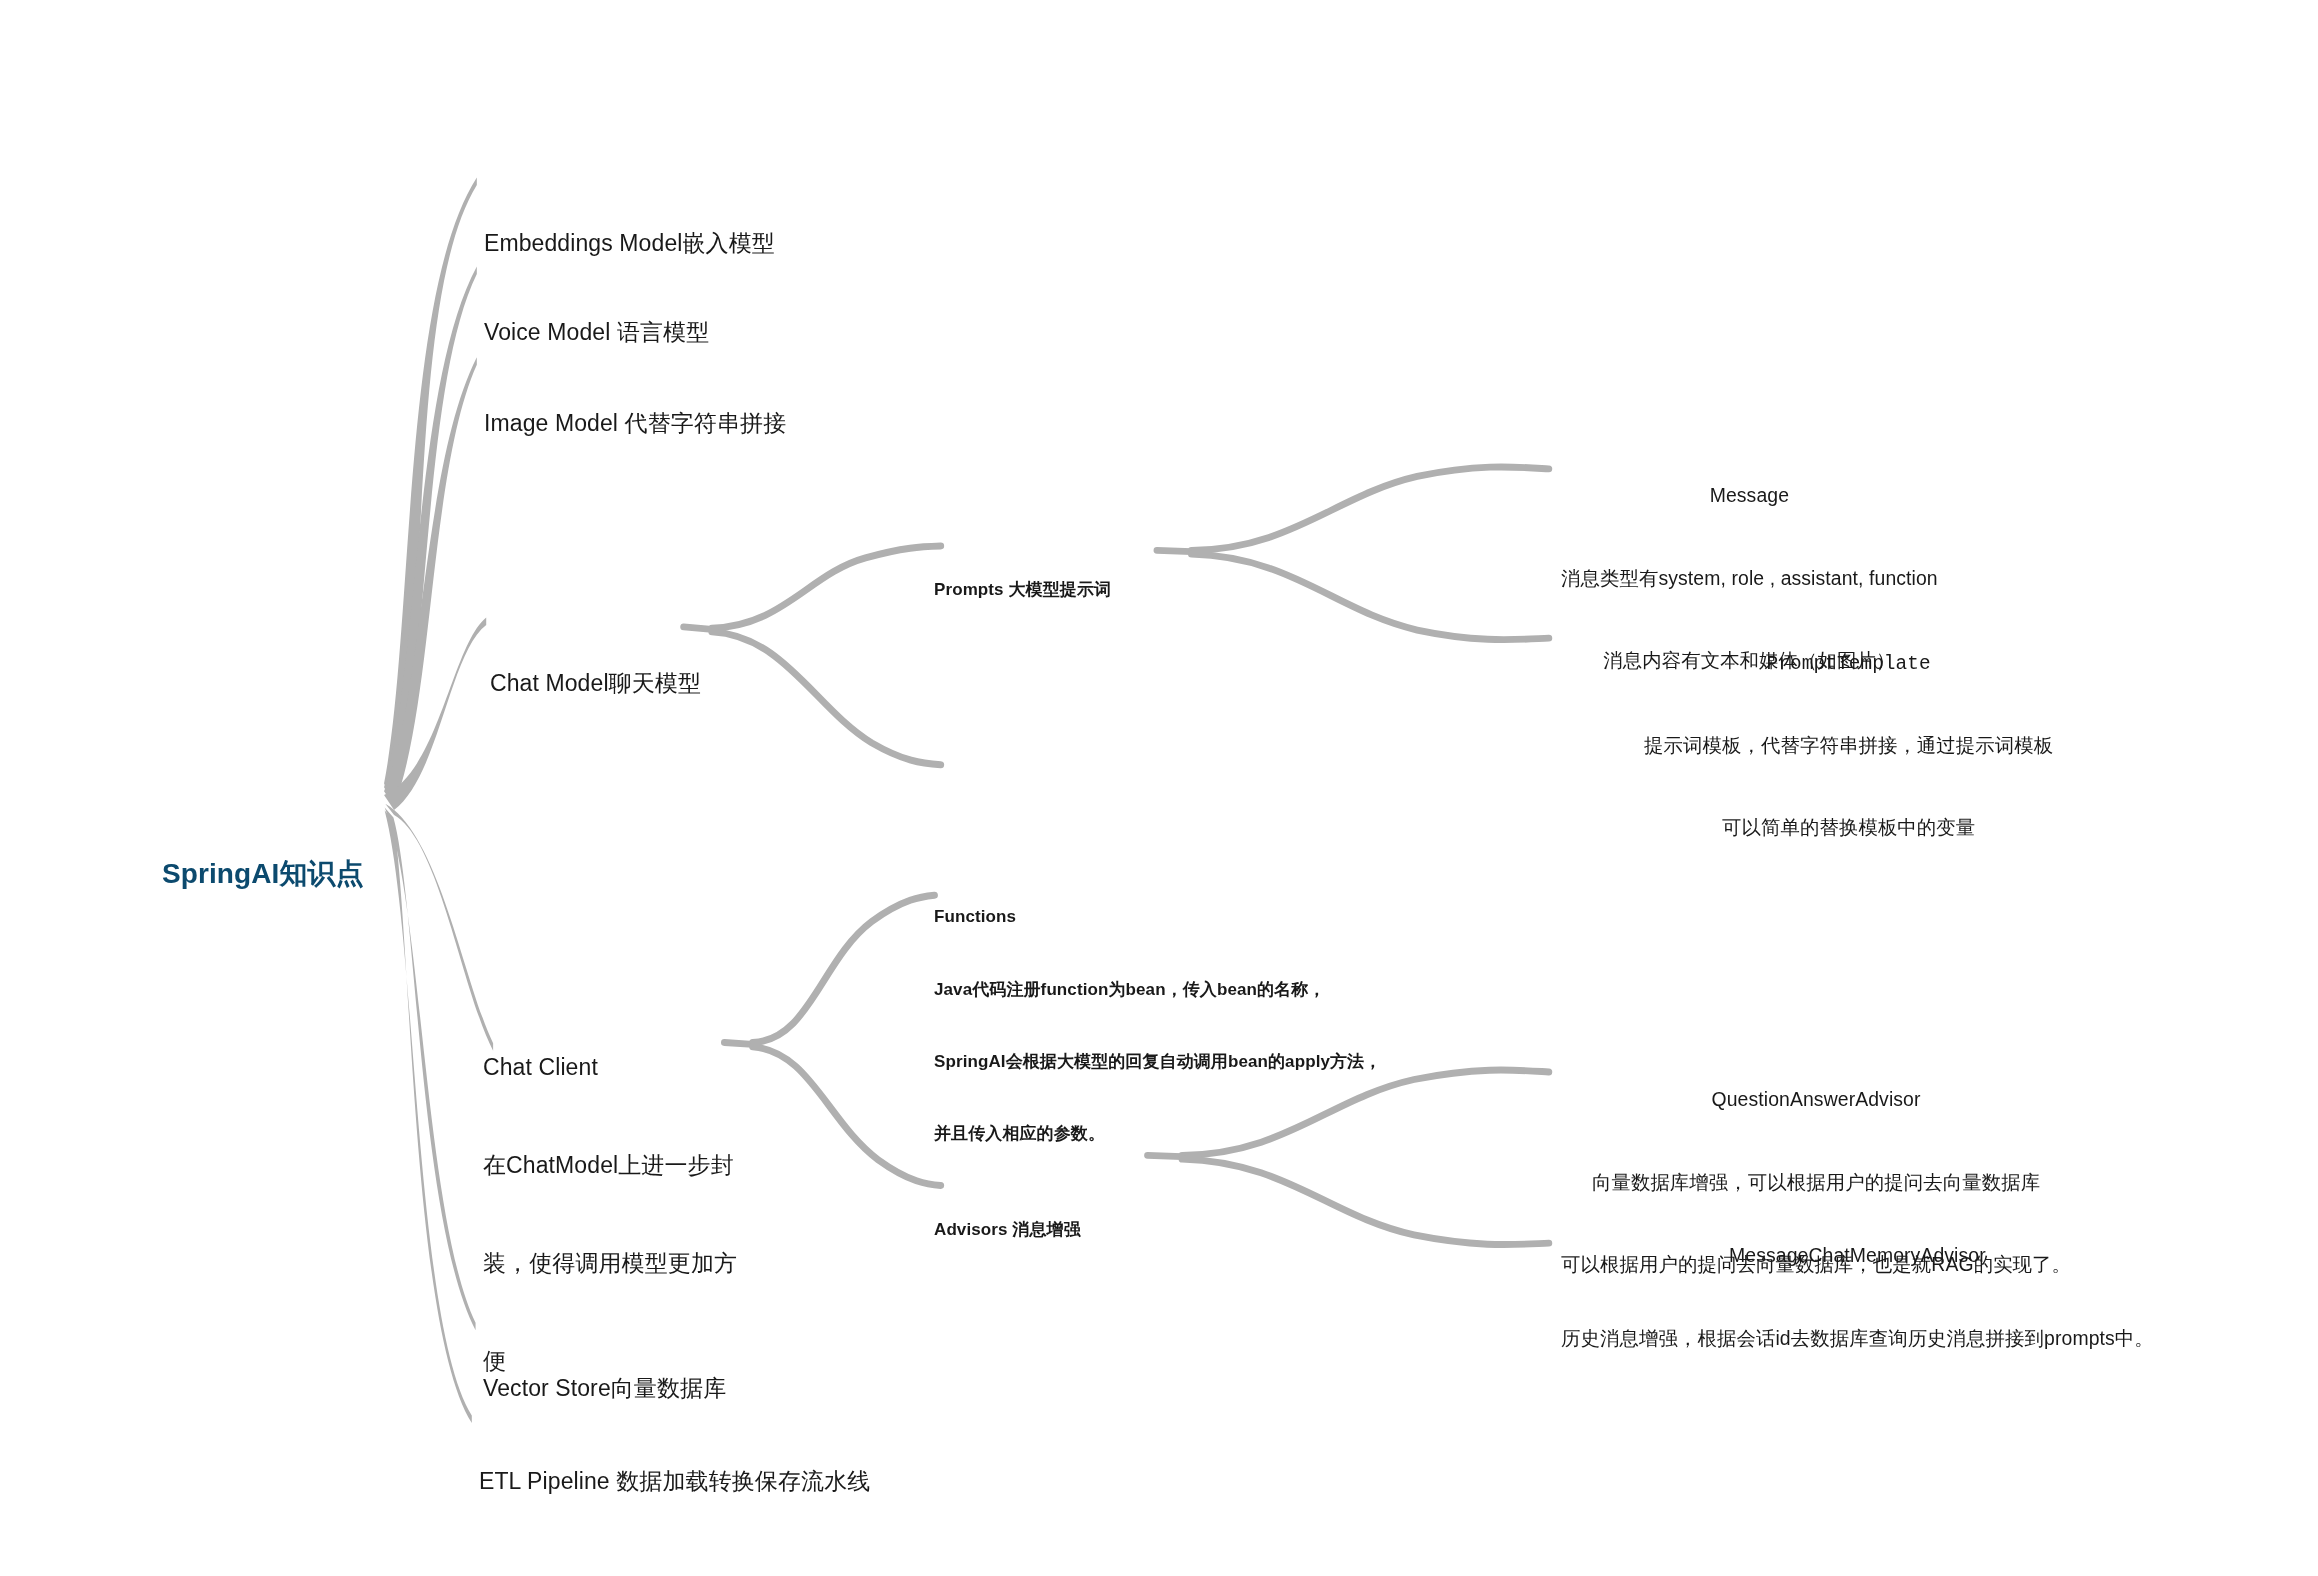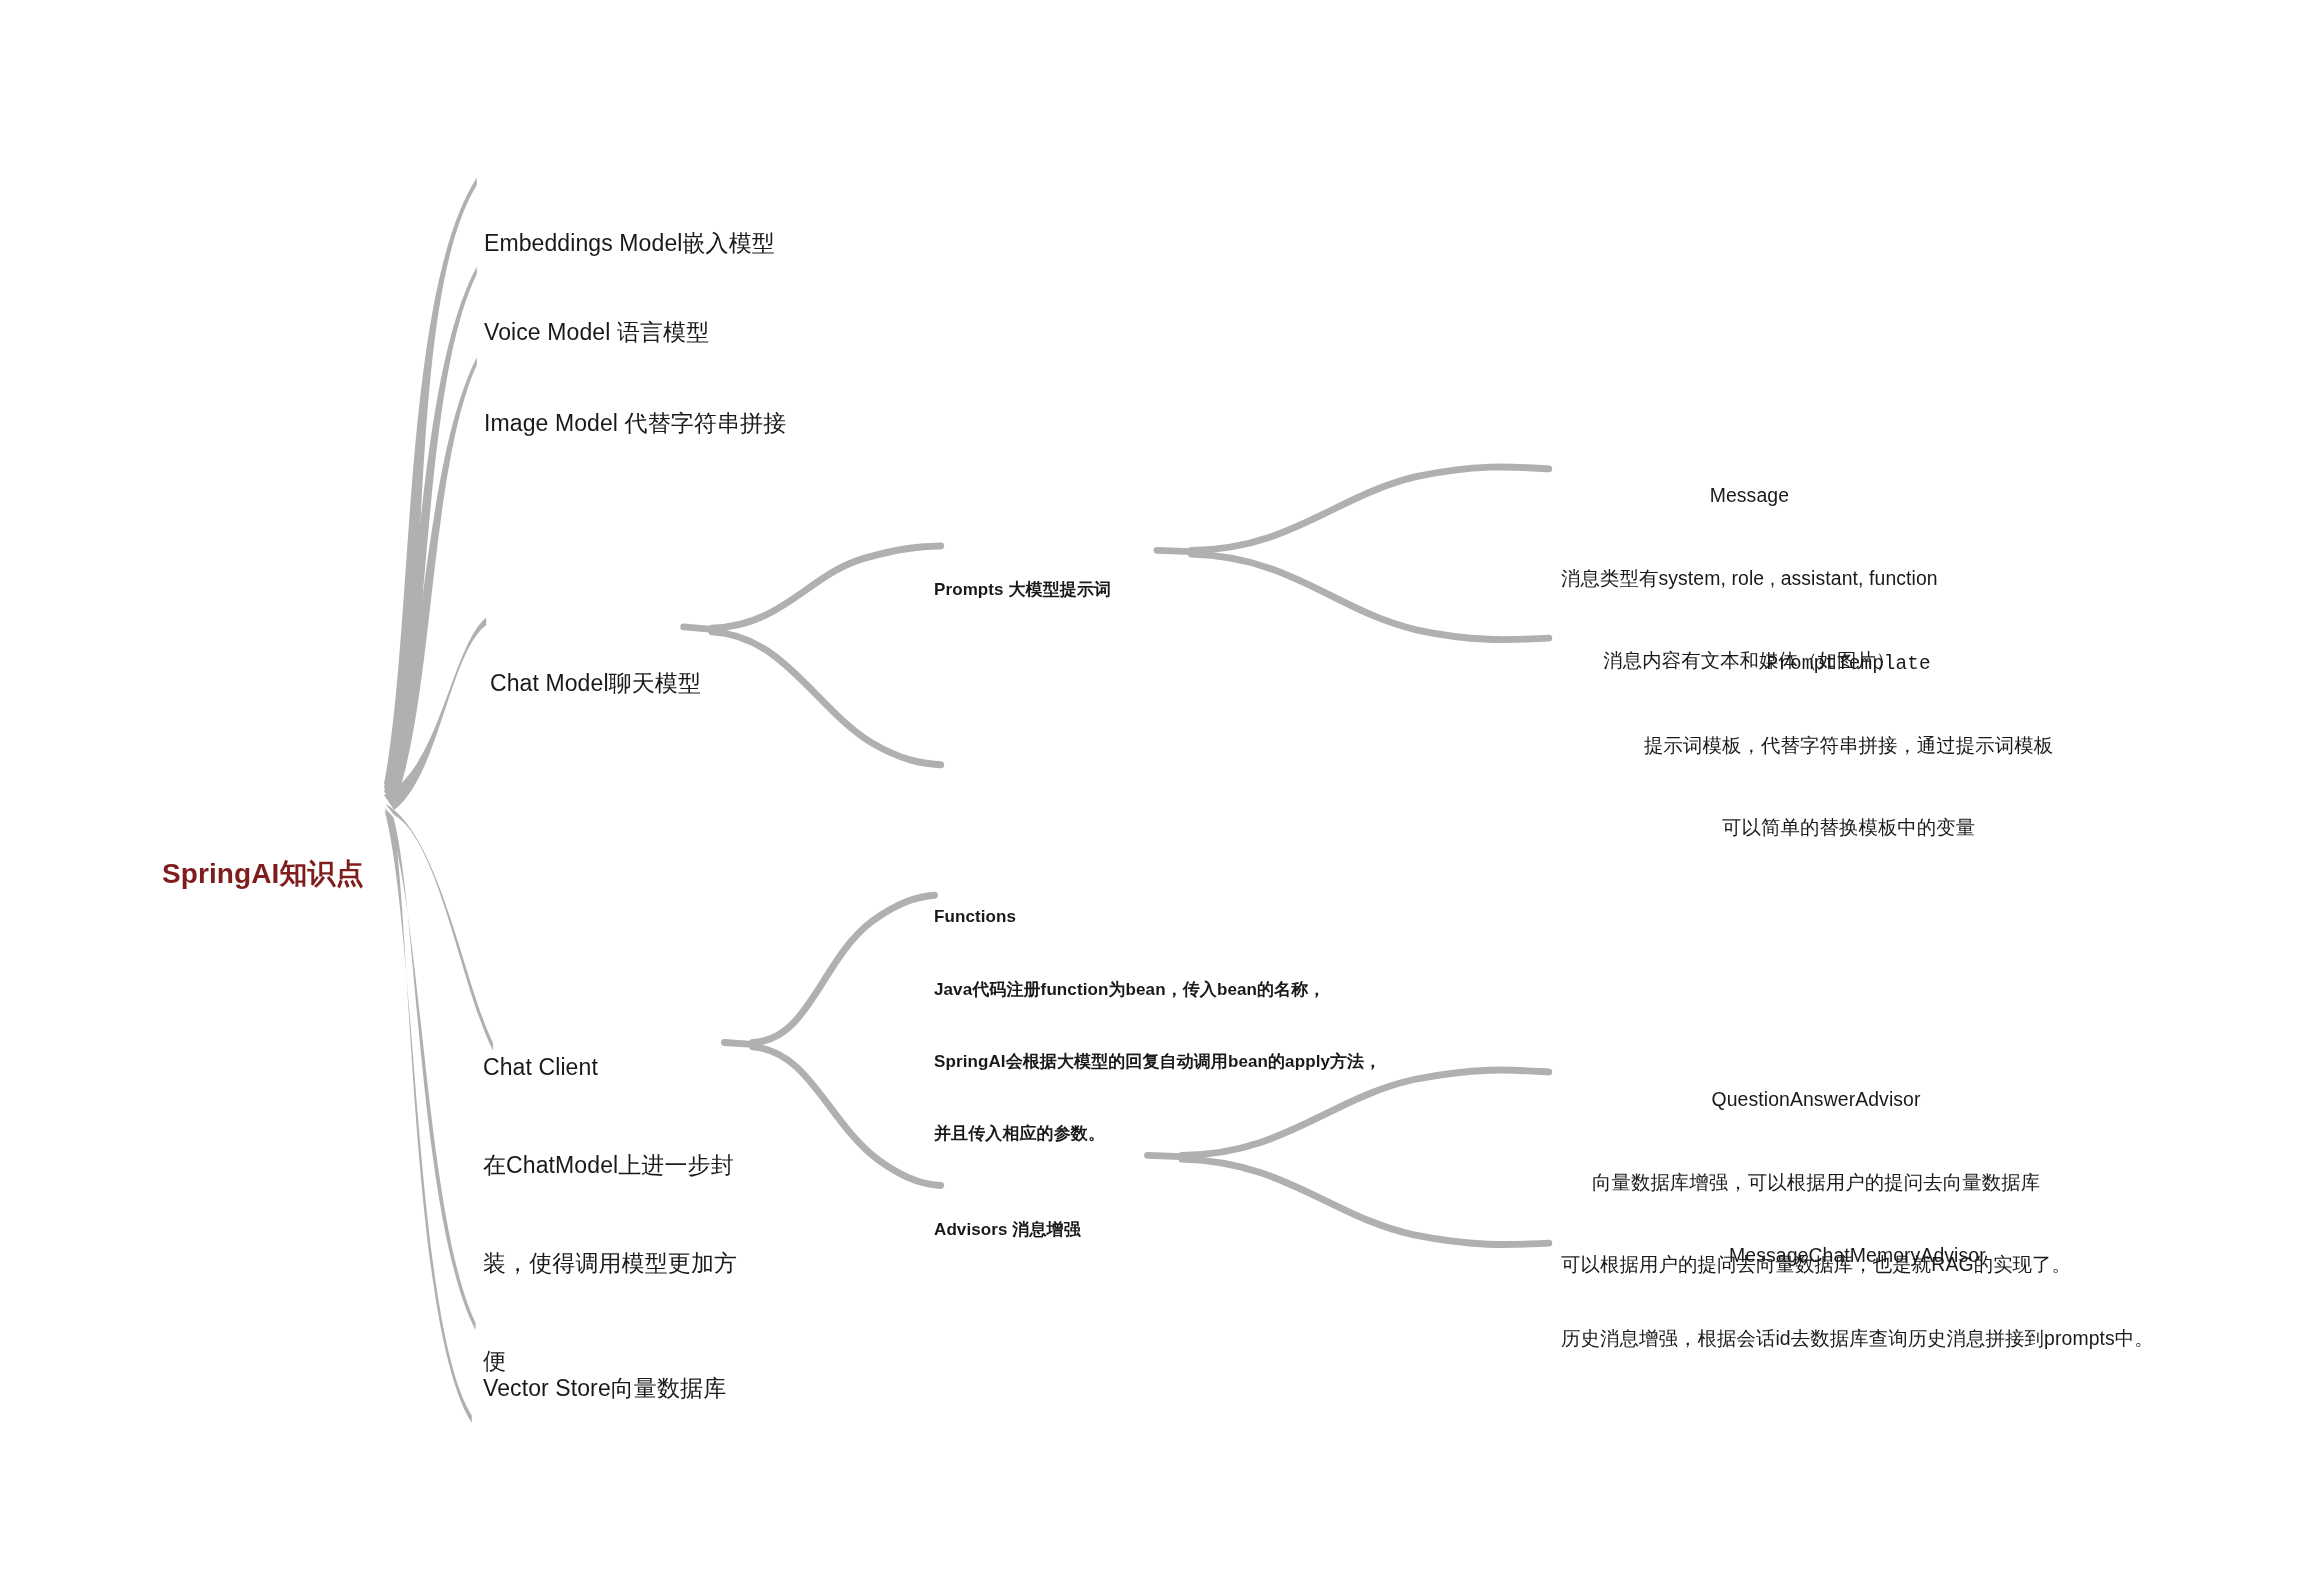--- a/index.html
+++ b/index.html
@@ -35,21 +35,21 @@
     letter-spacing: 0.1px;
   }
   .node .ln {
     display: block;
     white-space: pre;
   }
   
   .root-node {
     font-size: 28px;
     font-weight: 700;
-    color: #7f1d1d;
+    color: #0c4a6e;
     letter-spacing: 0.1px;
   }
   
   .lvl1 {
     font-size: 23px;
     font-weight: 400;
   }
   
   .lvl2 {
     font-size: 17px;
@@ -157,20 +157,23 @@
     <span class="ln">Chat Client</span>
     <span class="ln">在ChatModel上进一步封</span>
     <span class="ln">装，使得调用模型更加方</span>
     <span class="ln">便</span>
   </div>
 
   <div class="node lvl1" style="left:483px; top:1307px;">
     <span class="ln">Vector Store向量数据库</span>
   </div>
 
+  <div class="node lvl1" style="left:479px; top:1400px;">
+    <span class="ln">ETL Pipeline 数据加载转换保存流水线</span>
+  </div>
 
   <div class="node lvl2" style="left:934px; top:530px;">
     <span class="ln">Prompts 大模型提示词</span>
   </div>
 
 
   <div class="node lvl2" style="left:934px; top:857px;">
     <span class="ln">Functions</span>
     <span class="ln">Java代码注册function为bean，传入bean的名称，</span>
     <span class="ln">SpringAI会根据大模型的回复自动调用bean的apply方法，</span>

